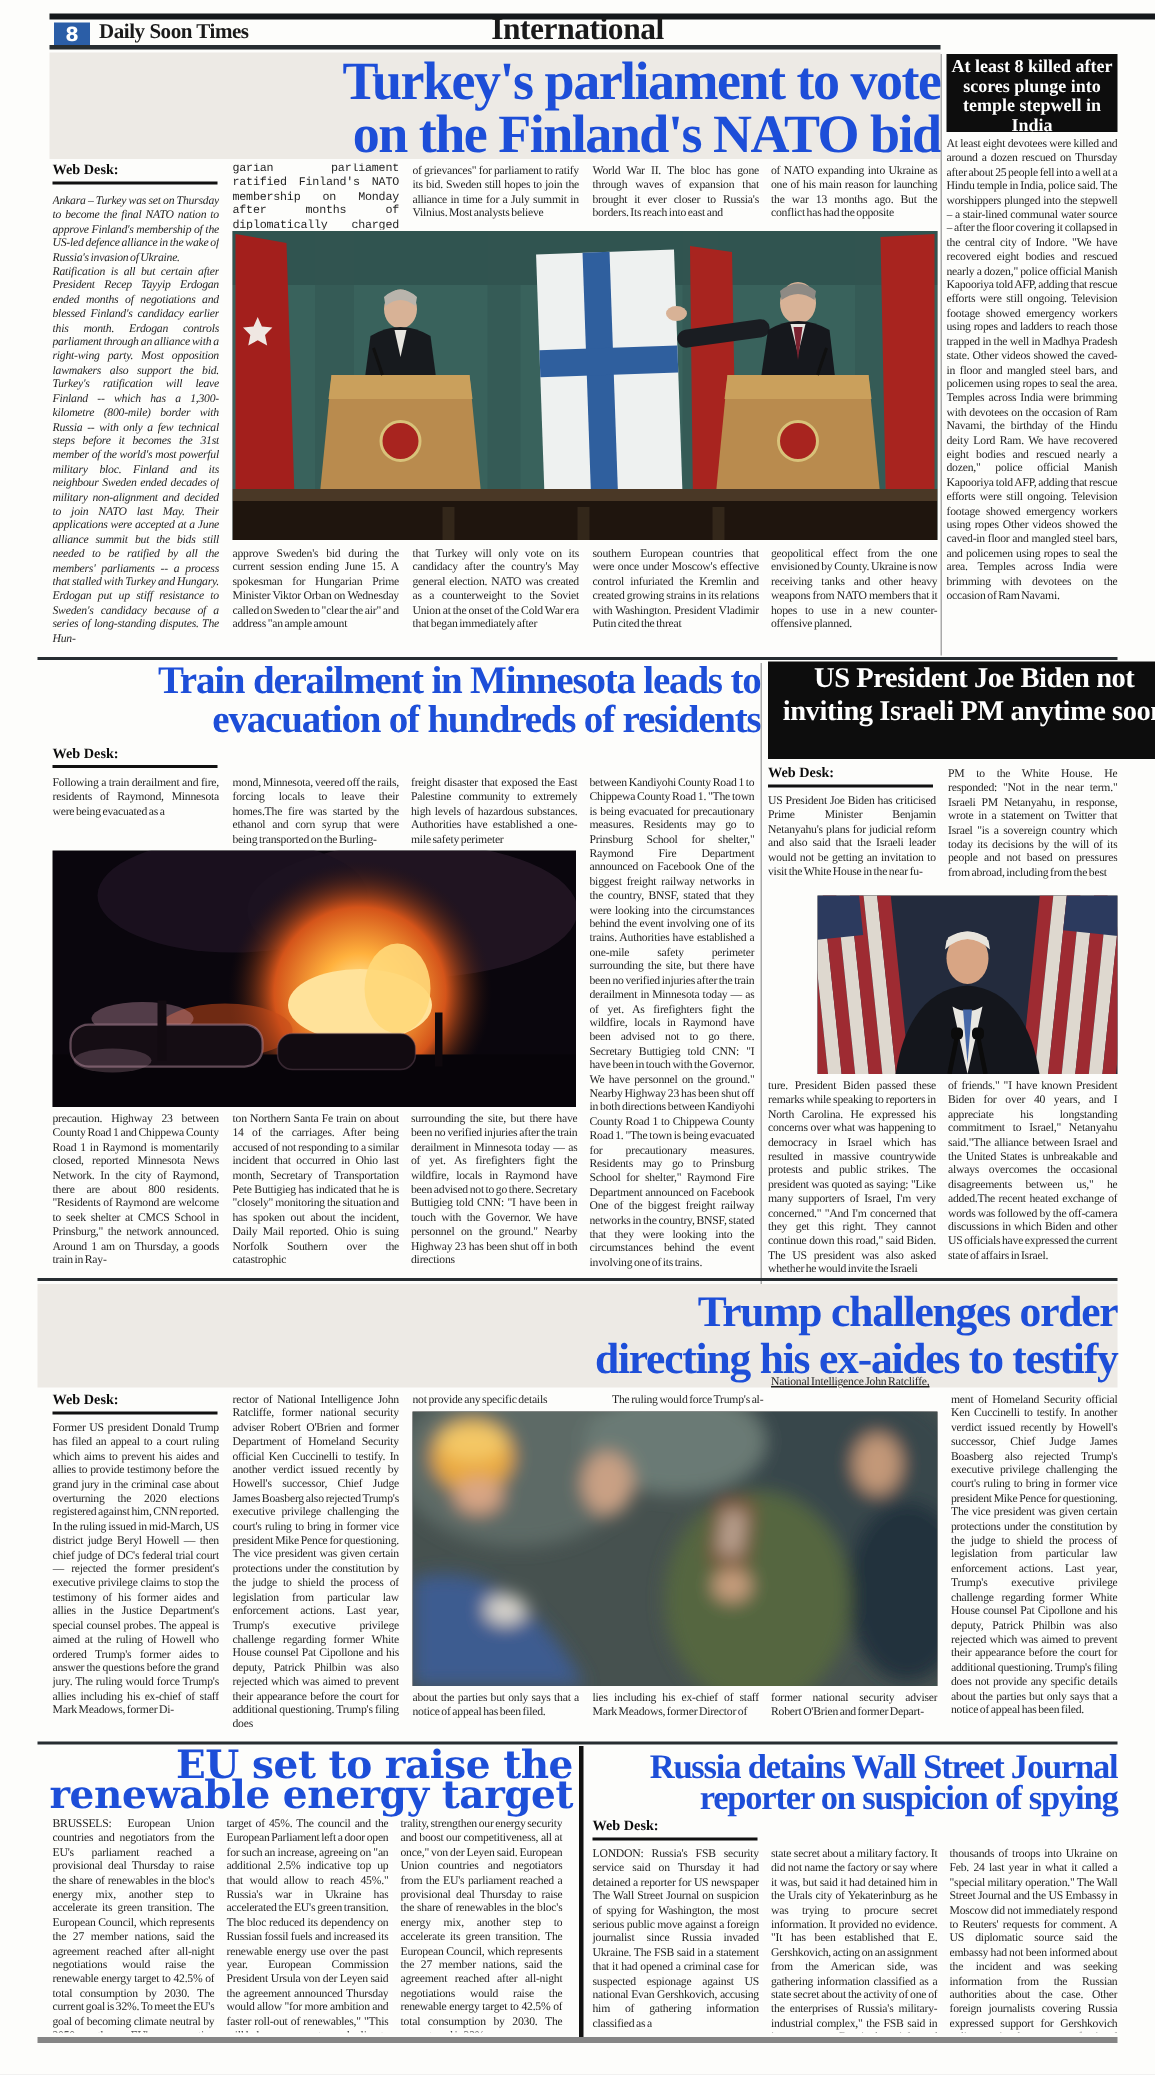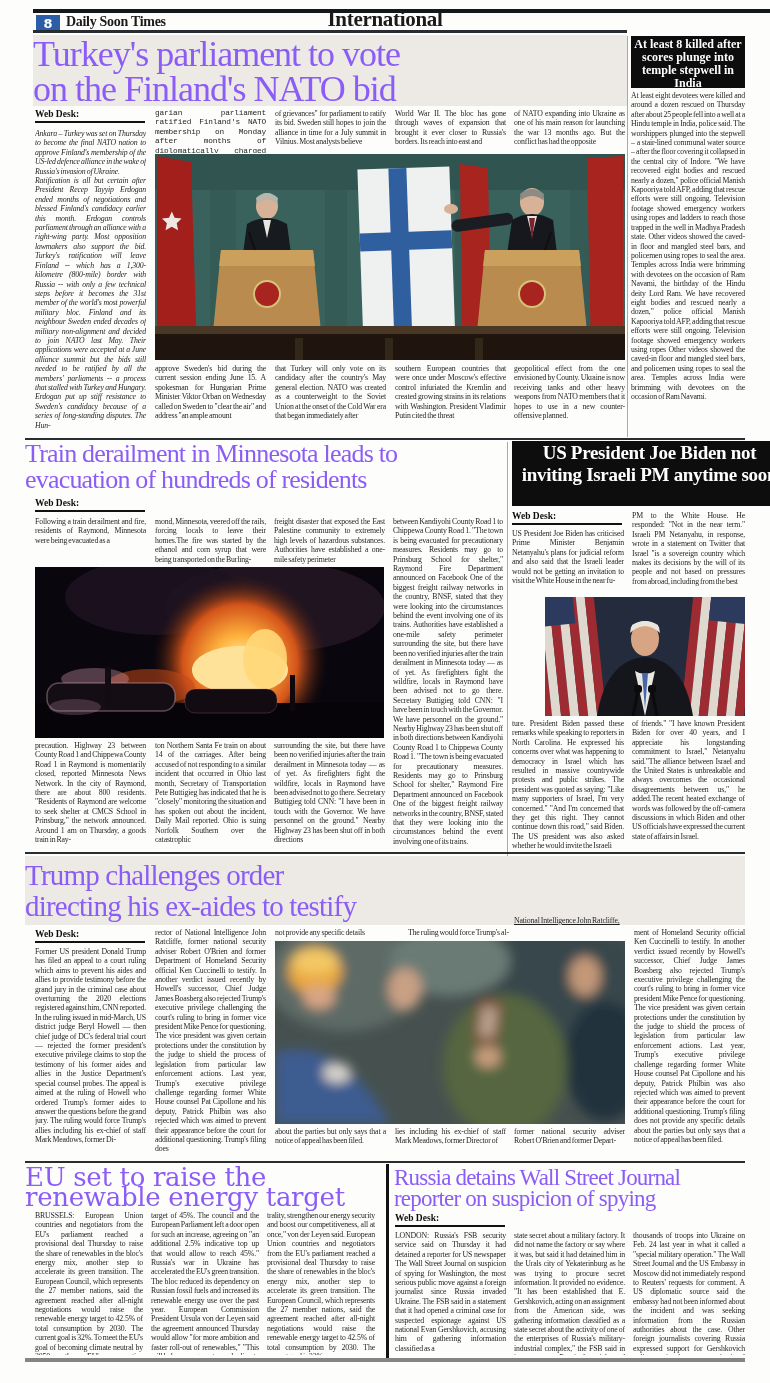--- a/index.html
+++ b/index.html
@@ -1,20 +1,20 @@
 <!DOCTYPE html>
 <html><head>
 <meta charset="utf-8">
 <style>
   html,body{margin:0;padding:0;background:#e8e8e8;}
   .page{position:relative;width:770px;height:1383px;background:#fdfdfb;font-family:"Liberation Serif",serif;color:#1a1a1a;overflow:hidden;margin:0 auto;}
   .abs{position:absolute;}
   .c{font-size:7.8px;line-height:9.4px;text-align:justify;letter-spacing:-0.15px;word-spacing:-0.7px;overflow:hidden;white-space:pre-line;color:#1f1f1f;}
   .wd{font-weight:bold;font-size:9.5px;border-bottom:2px solid #111;padding-bottom:2px;color:#0d0d0d;}
-  .hl{font-weight:normal;text-align:left;color:#8b5cf6;font-family:"Liberation Serif",serif;}
+  .hl{font-weight:bold;text-align:right;color:#1d4ed8;font-family:"Liberation Serif",serif;}
   .rule{background:#272d31;}
   .blackbox{background:#0d0d0d;color:#fff;font-weight:bold;text-align:center;}
   .photo{overflow:hidden;background:#333;}
   .photo svg{display:block;}
 </style>
 </head>
 <body>
 
 <div class="page">
 
@@ -141,21 +141,21 @@
 
   <div class="abs c" style="left:35px;top:741px;width:111px;height:120px;">precaution. Highway 23 between County Road 1 and Chippewa County Road 1 in Raymond is momentarily closed, reported Minnesota News Network. In the city of Raymond, there are about 800 residents. "Residents of Raymond are welcome to seek shelter at CMCS School in Prinsburg," the network announced. Around 1 am on Thursday, a goods train in Ray-</div>
   <div class="abs c" style="left:155px;top:741px;width:111px;height:120px;">ton Northern Santa Fe train on about 14 of the carriages. After being accused of not responding to a similar incident that occurred in Ohio last month, Secretary of Transportation Pete Buttigieg has indicated that he is "closely" monitoring the situation and has spoken out about the incident, Daily Mail reported. Ohio is suing Norfolk Southern over the catastrophic</div>
   <div class="abs c" style="left:274px;top:741px;width:111px;height:120px;">surrounding the site, but there have been no verified injuries after the train derailment in Minnesota today — as of yet. As firefighters fight the wildfire, locals in Raymond have been advised not to go there. Secretary Buttigieg told CNN: "I have been in touch with the Governor. We have personnel on the ground." Nearby Highway 23 has been shut off in both directions</div>
   <div class="abs c" style="left:393px;top:517px;width:110px;height:344px;">between Kandiyohi County Road 1 to Chippewa County Road 1. "The town is being evacuated for precautionary measures. Residents may go to Prinsburg School for shelter," Raymond Fire Department announced on Facebook One of the biggest freight railway networks in the country, BNSF, stated that they were looking into the circumstances behind the event involving one of its trains. Authorities have established a one-mile safety perimeter surrounding the site, but there have been no verified injuries after the train derailment in Minnesota today — as of yet. As firefighters fight the wildfire, locals in Raymond have been advised not to go there. Secretary Buttigieg told CNN: "I have been in touch with the Governor. We have personnel on the ground." Nearby Highway 23 has been shut off in both directions between Kandiyohi County Road 1 to Chippewa County Road 1. "The town is being evacuated for precautionary measures. Residents may go to Prinsburg School for shelter," Raymond Fire Department announced on Facebook One of the biggest freight railway networks in the country, BNSF, stated that they were looking into the circumstances behind the event involving one of its trains.</div>
 
   <div class="abs" style="left:507px;top:442px;width:1px;height:418px;background:#a9a9a9;"></div>
   <div class="abs blackbox" style="left:512px;top:441px;width:275px;height:65px;font-size:19px;line-height:21.5px;letter-spacing:-0.3px;padding:1px 8px 0 8px;box-sizing:border-box;">US President Joe Biden not inviting Israeli PM anytime soon</div>
   <div class="abs wd" style="left:512px;top:511px;width:110px;">Web Desk:</div>
   <div class="abs c" style="left:512px;top:529px;width:112px;height:64px;">US President Joe Biden has criticised Prime Minister Benjamin Netanyahu's plans for judicial reform and also said that the Israeli leader would not be getting an invitation to visit the White House in the near fu-</div>
-  <div class="abs c" style="left:632px;top:511px;width:113px;height:84px;">PM to the White House. He responded: "Not in the near term." Israeli PM Netanyahu, in response, wrote in a statement on Twitter that Israel "is a sovereign country which makes its decisions by the will of its people and not based on pressures from abroad, including from the best</div>
+  <div class="abs c" style="left:632px;top:511px;width:113px;height:84px;">PM to the White House. He responded: "Not in the near term." Israeli PM Netanyahu, in response, wrote in a statement on Twitter that Israel "is a sovereign country which today its decisions by the will of its people and not based on pressures from abroad, including from the best</div>
 
   <div class="abs photo" style="left:545px;top:597px;width:200px;height:119px;">
     <svg width="200" height="119" viewBox="0 0 200 119">
       <rect width="200" height="119" fill="#232b3d"></rect>
       <g transform="rotate(-6 35 60)">
         <rect x="-8" y="-12" width="9" height="150" fill="#9e2b32"></rect>
           <rect x="1" y="-12" width="9" height="150" fill="#ded8cf"></rect>
         <rect x="10" y="-12" width="9" height="150" fill="#9e2b32"></rect>
           <rect x="19" y="-12" width="9" height="150" fill="#ded8cf"></rect>
         <rect x="28" y="-12" width="9" height="150" fill="#9e2b32"></rect>

